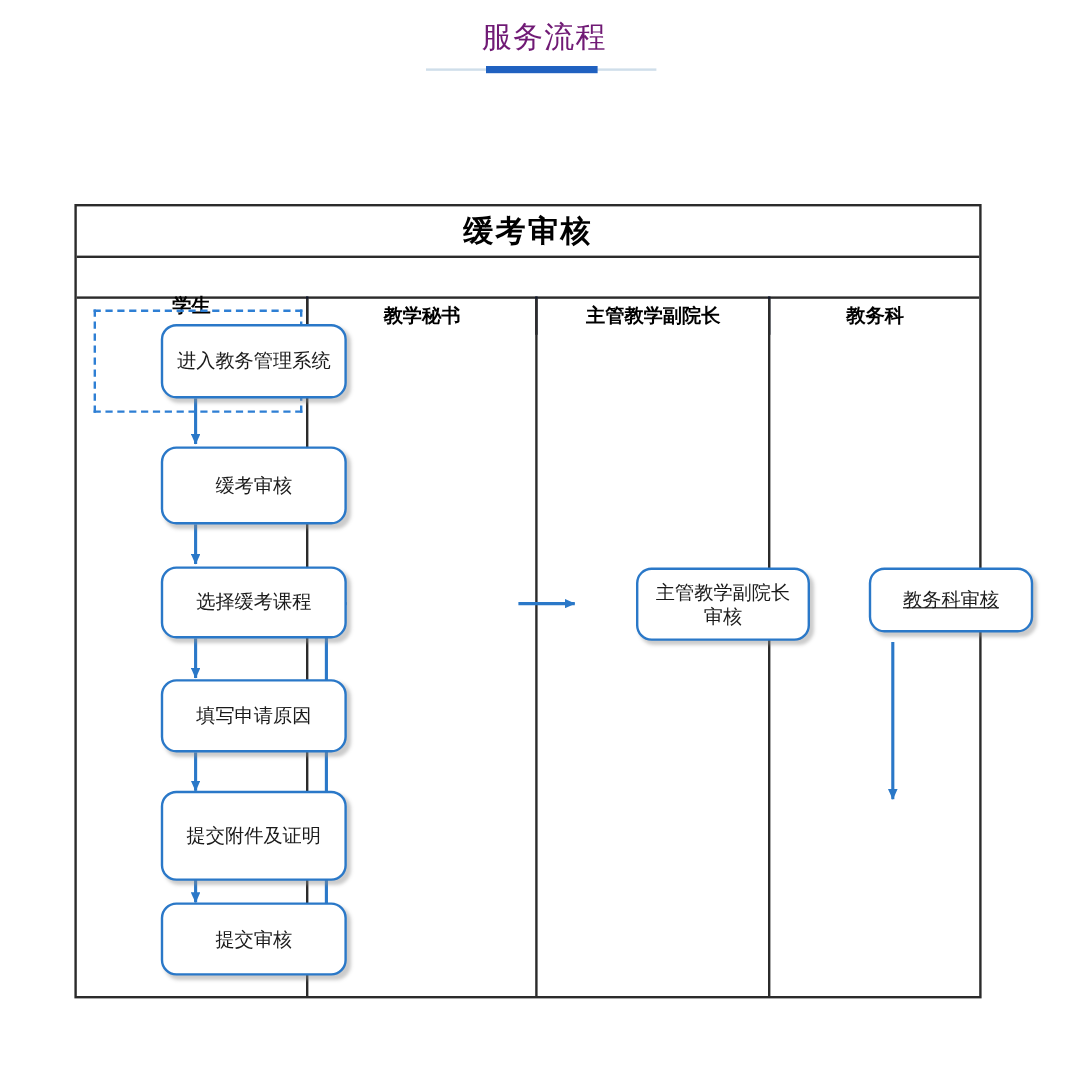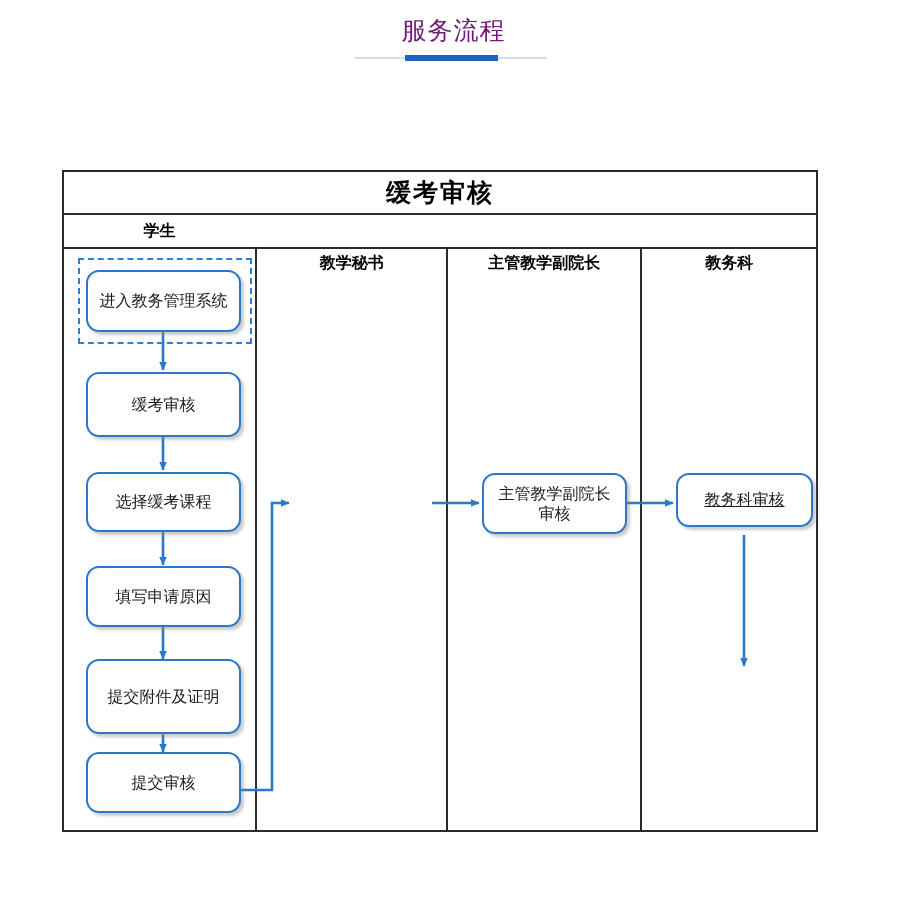--- a/index.html
+++ b/index.html
@@ -96,21 +96,21 @@
     display: flex;
     align-items: center;
     justify-content: center;
     font-size: 16px;
     font-weight: bold;
     color: #000000;
     box-sizing: border-box;
     height: 100%;
   }
   .head-cell + .head-cell { border-left: 2px solid #0f172a; margin-top: 32px; }
-  .c0 { width: 196px; }
+  .c0 { width: 196px; margin-top: 24px; }
   .c1 { width: 196px; }
   .c2 { width: 199px; }
   .c3 { width: 180px; }
 
   .lane-body {
     position: absolute;
     left: 0;
     top: 77px;
     width: 100%;
     height: 581px;
@@ -124,21 +124,21 @@
 
   
   .flow-canvas {
     position: absolute;
     left: 0;
     top: 0;
     width: 907px;
     height: 900px;
     pointer-events: none;
   }
-  .flow-canvas .hit { pointer-events: auto; }
+  .flow-canvas .hit { pointer-events: auto; margin-left: 48px; }
 
   
   .node {
     position: absolute;
     box-sizing: border-box;
     background: #ffffff;
     border: 2px solid #2a78c8;
     border-radius: 13px;
     box-shadow: 3px 3px 3px rgba(140,140,140,0.45);
     display: flex;

